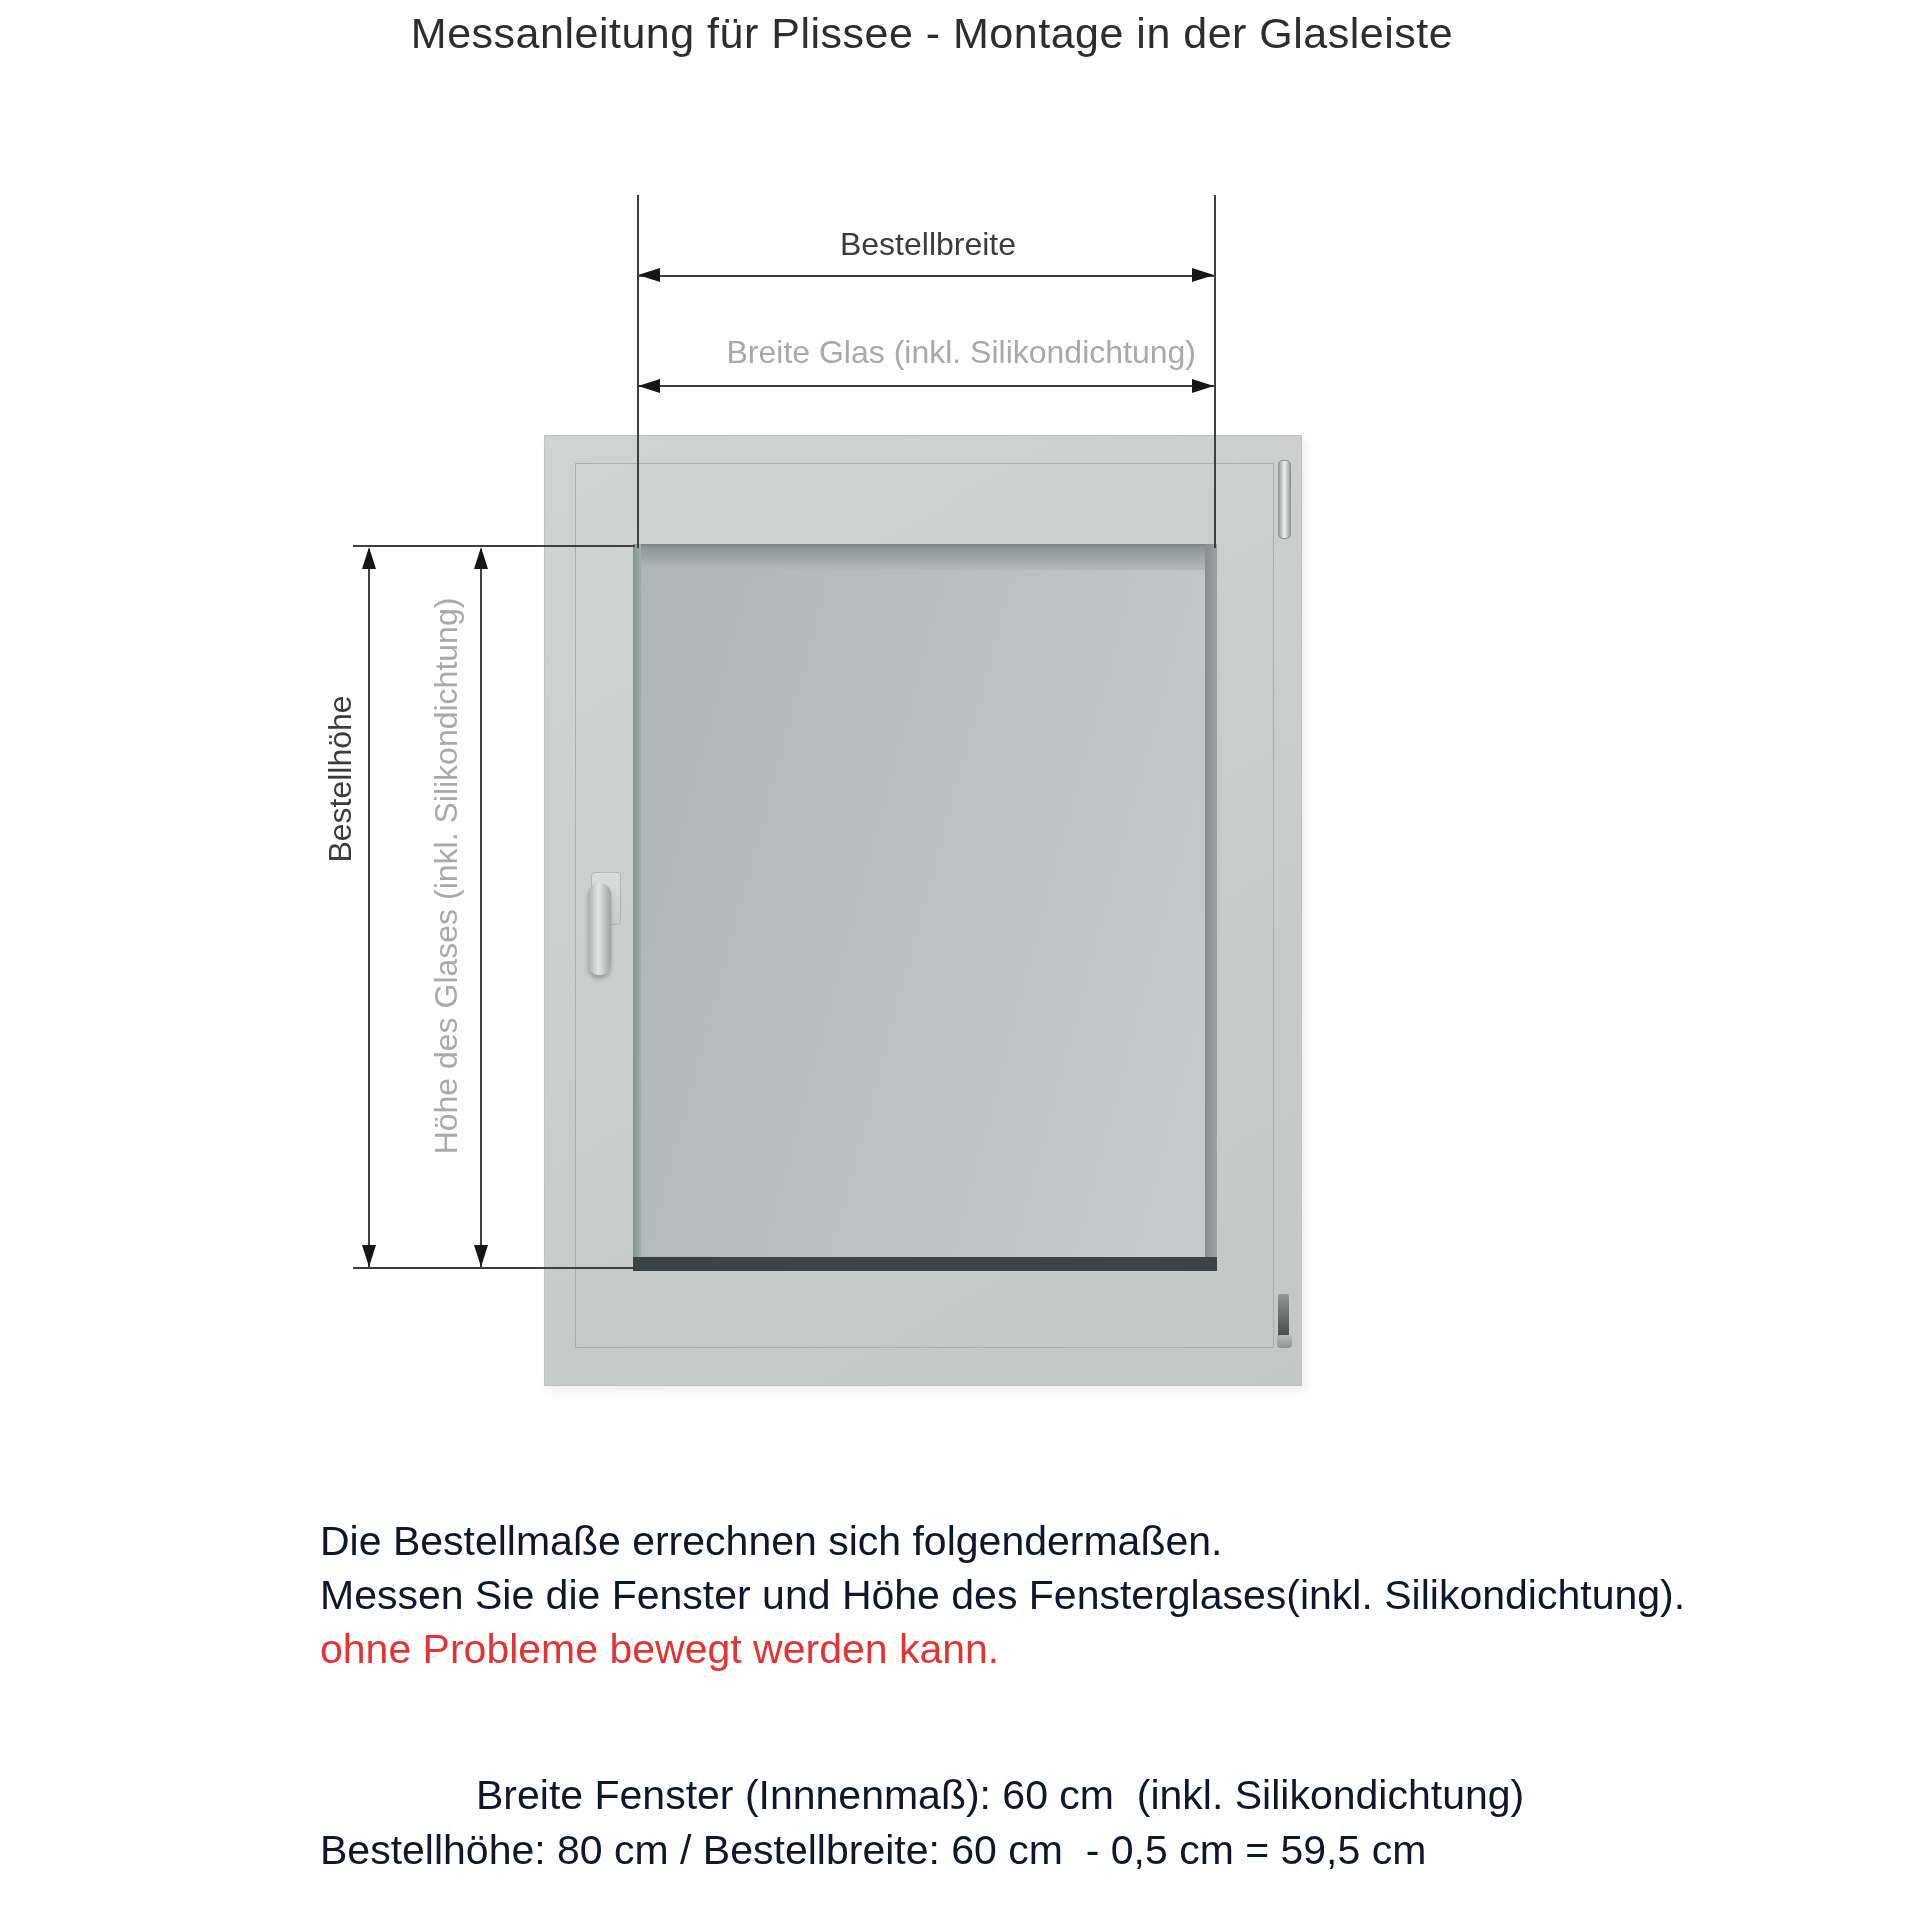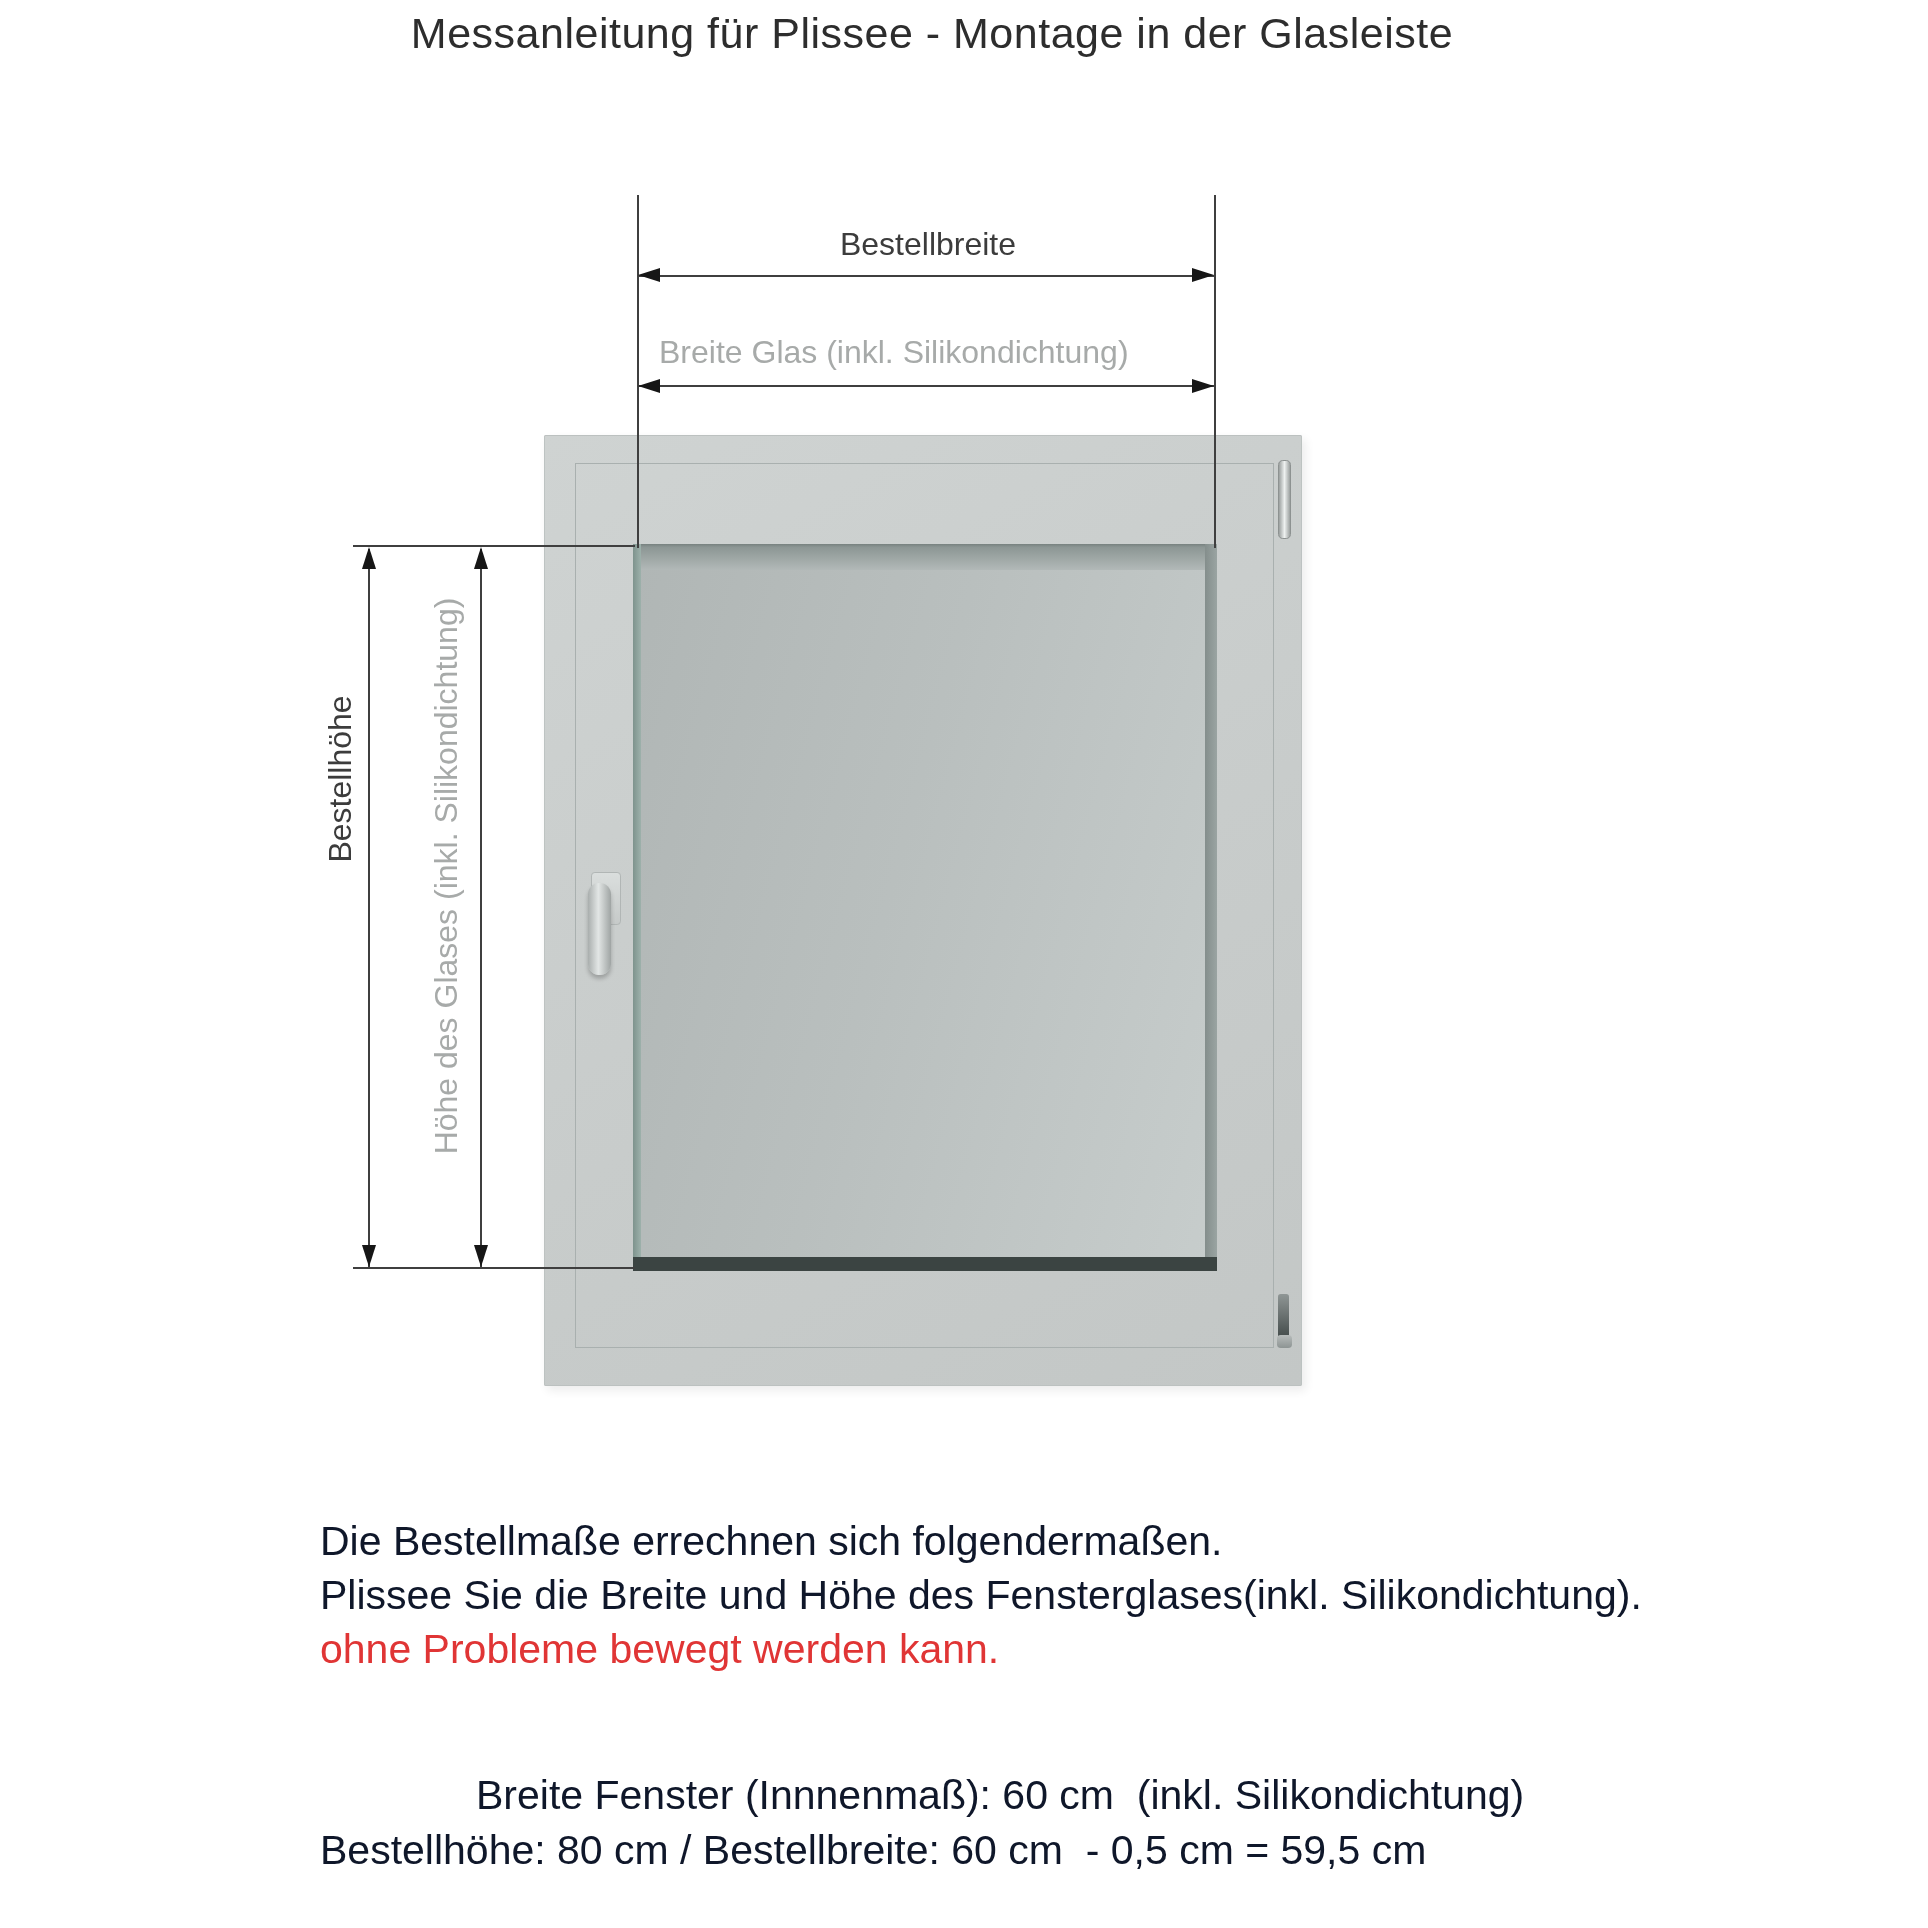--- a/index.html
+++ b/index.html
@@ -112,41 +112,41 @@
   </div>
 
   <div class="abs dline" style="left:637px; top:195px; width:1.9px; height:353px;"></div>
   <div class="abs dline" style="left:1214px; top:195px; width:1.9px; height:353px;"></div>
 
   <div class="abs dim-label dark" style="left:716px; top:226px; width:424px; text-align:center;">Bestellbreite</div>
   <div class="abs dline" style="left:638px; top:275px; width:576px; height:1.9px;"></div>
   <div class="abs ah l" style="left:638px; top:268px;"></div>
   <div class="abs ah r" style="left:1192px; top:268px;"></div>
 
-  <div class="abs dim-label muted" style="left:659px; top:334px; width:537px; text-align:left;">Breite Glas (inkl. Silikondichtung)</div>
+  <div class="abs dim-label muted" style="left:659px; top:334px; width:537px; text-align:right;">Breite Glas (inkl. Silikondichtung)</div>
   <div class="abs dline" style="left:638px; top:385px; width:576px; height:1.9px;"></div>
   <div class="abs ah l" style="left:638px; top:379px;"></div>
   <div class="abs ah r" style="left:1192px; top:379px;"></div>
 
   <div class="abs dline" style="left:353px; top:545px; width:282px; height:1.9px;"></div>
   <div class="abs dline" style="left:353px; top:1267px; width:282px; height:1.9px;"></div>
 
   <div class="abs dim-label dark vlabel" style="left:340px; top:779px;">Bestellhöhe</div>
   <div class="abs dline" style="left:368px; top:549px; width:1.9px; height:718px;"></div>
   <div class="abs ah u" style="left:362px; top:547px;"></div>
   <div class="abs ah d" style="left:362px; top:1245px;"></div>
 
   <div class="abs dim-label muted vlabel" style="left:446px; top:876px;">Höhe des Glases (inkl. Silikondichtung)</div>
   <div class="abs dline" style="left:480px; top:549px; width:1.9px; height:718px;"></div>
   <div class="abs ah u" style="left:474px; top:547px;"></div>
   <div class="abs ah d" style="left:474px; top:1245px;"></div>
 
   <div class="abs" id="instruction-block" style="left:320px; top:1514px;">
     <div class="txt">Die Bestellmaße errechnen sich folgendermaßen.</div>
-    <div class="txt">Plissee Sie die Breite und Höhe des Fensterglases(inkl. Silikondichtung).</div>
+    <div class="txt">Messen Sie die Fenster und Höhe des Fensterglases(inkl. Silikondichtung).</div>
     <div class="txt red">ohne Probleme bewegt werden kann.</div>
   </div>
 
   <div class="abs" id="example-block" style="left:320px; top:1768px;">
     <div class="txt" id="example-line2">Breite Fenster (Innnenmaß): 60 cm  (inkl. Silikondichtung)</div>
     <div class="txt" id="example-line3">Bestellhöhe: 80 cm / Bestellbreite: 60 cm  - 0,5 cm = 59,5 cm</div>
   </div>
 
 </div>
 

